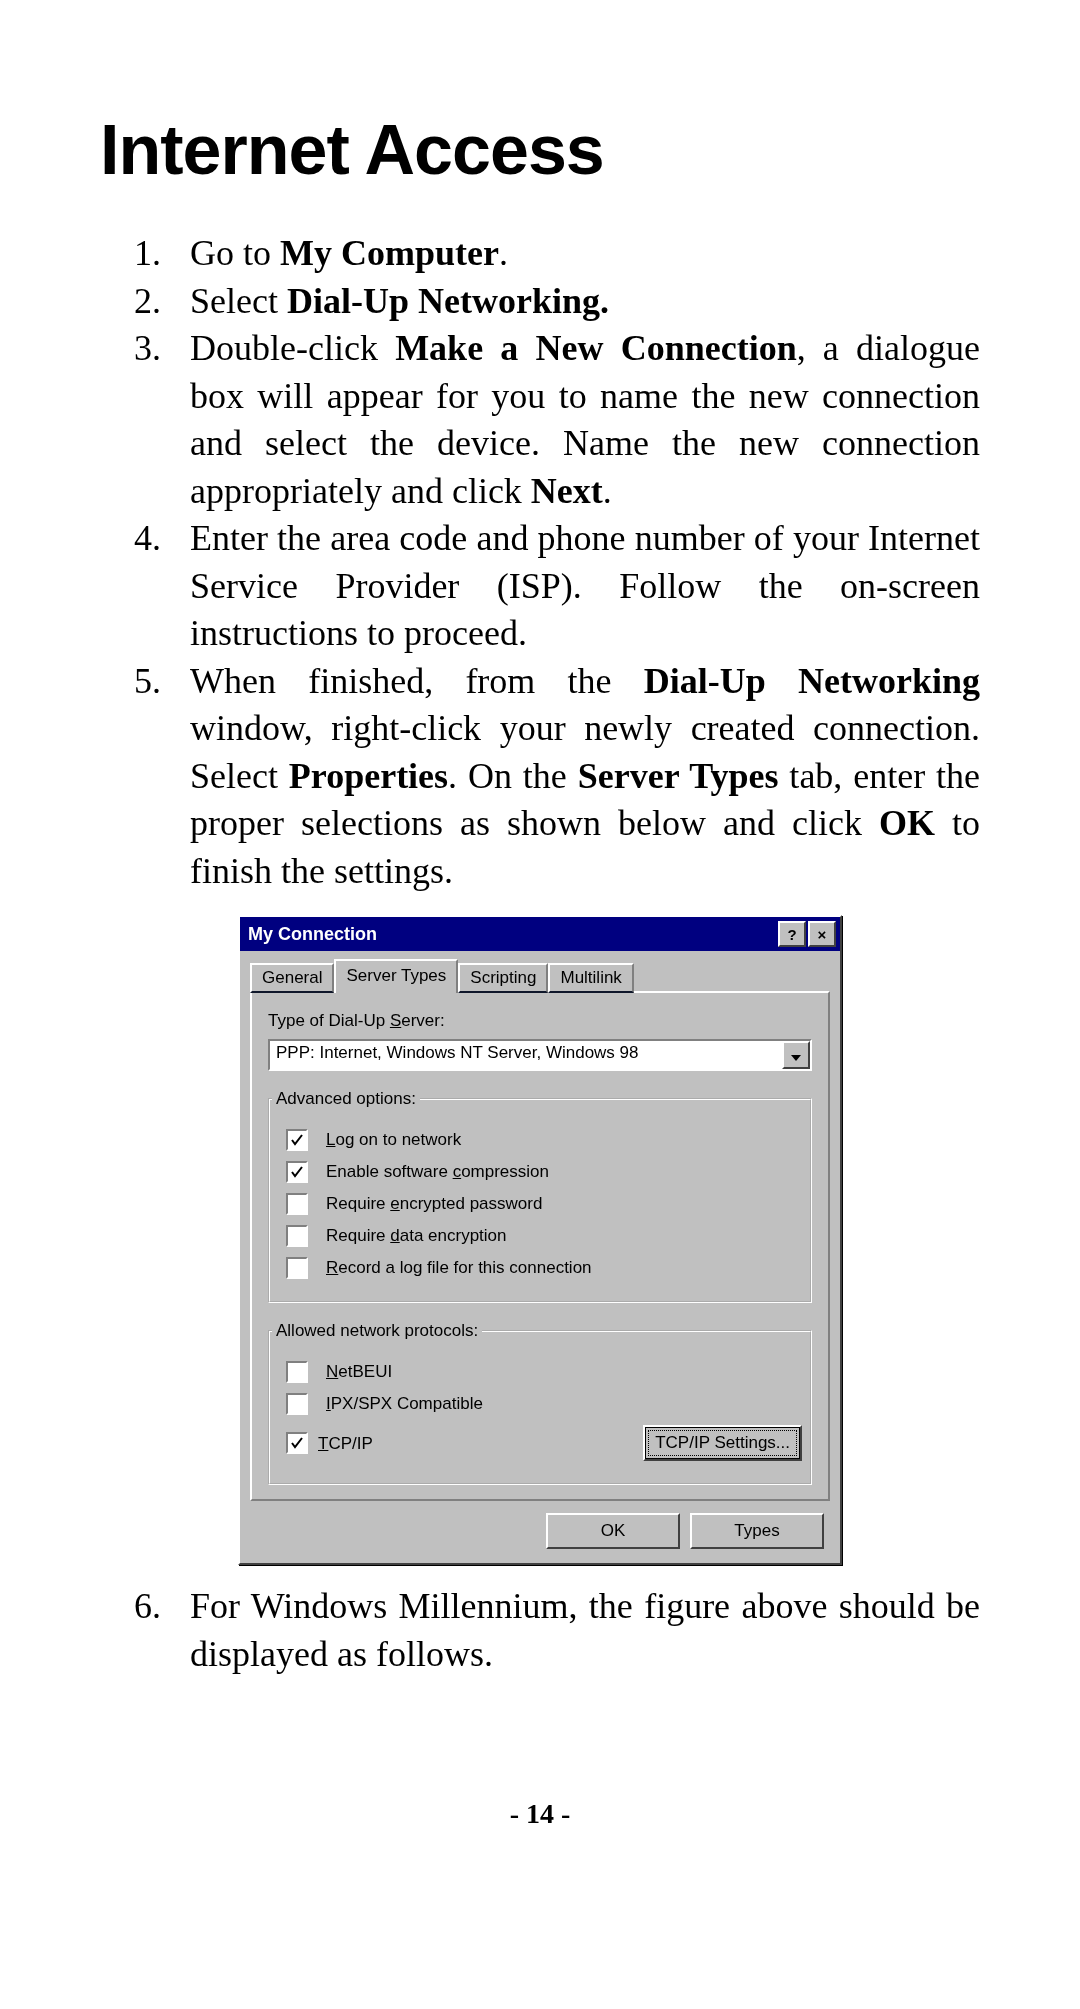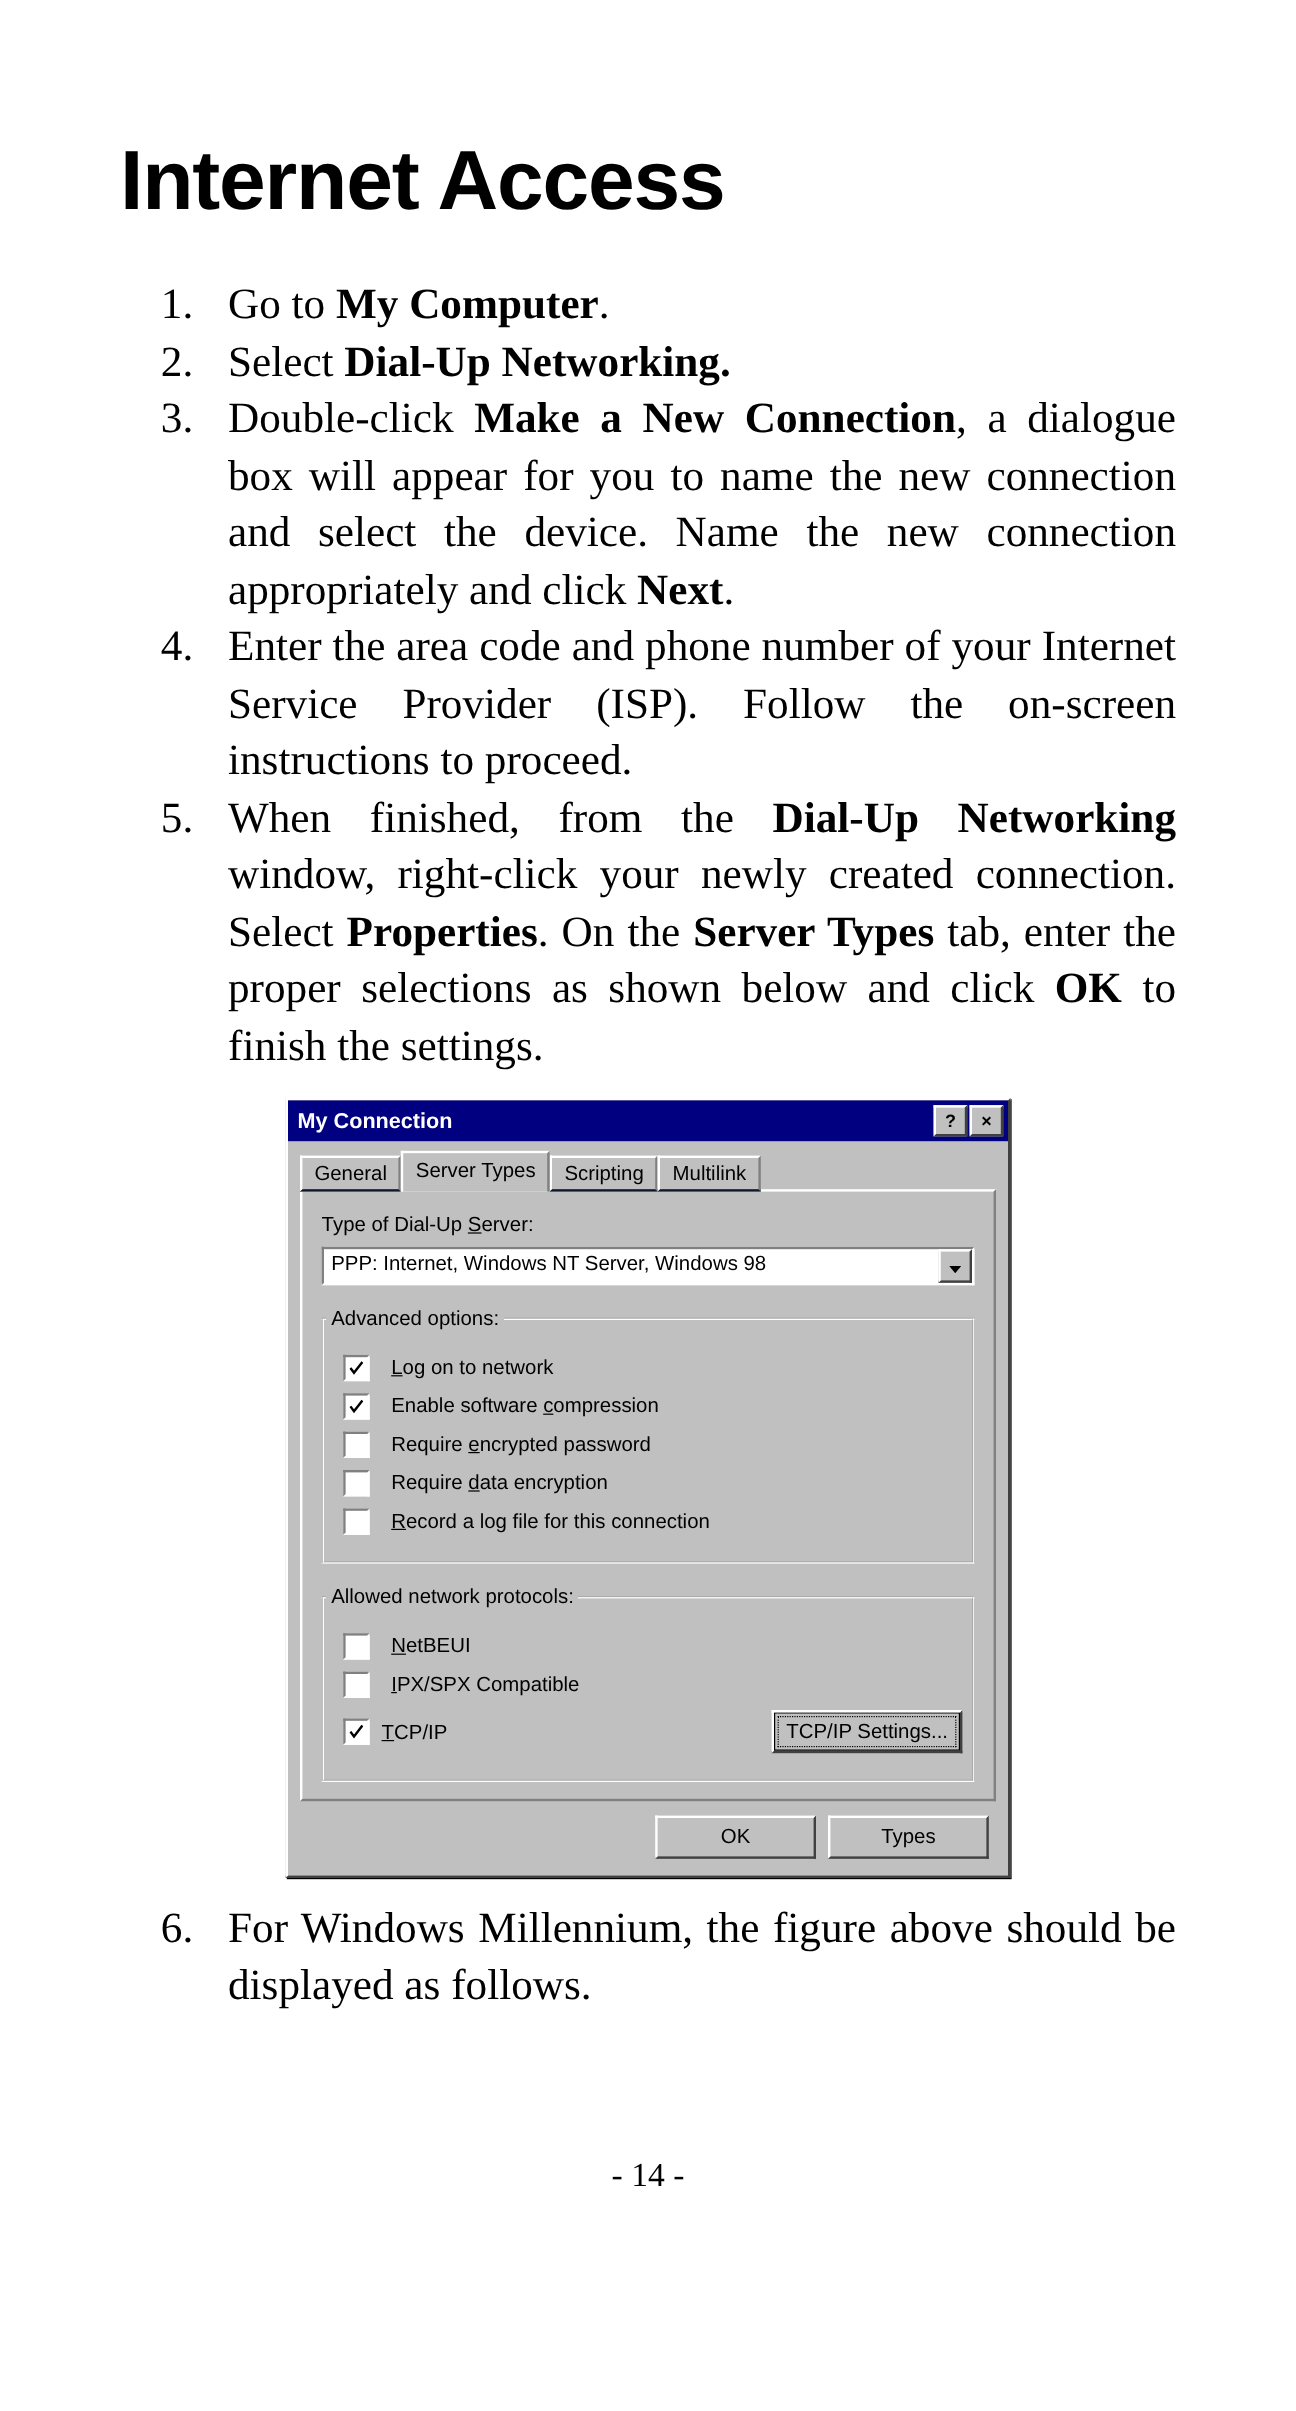--- a/index.html
+++ b/index.html
@@ -196,21 +196,21 @@
   }
   .dlg-footer {
     display: flex;
     justify-content: flex-end;
     gap: 10px;
     padding: 12px 6px 4px 0;
   }
   .page-num {
     text-align: center;
     font-size: 28px;
-    font-weight: 400;
+    font-weight: 700;
     margin-top: 120px;
   }
 </style>
 </head>
 <body>
 
 <div class="page">
   <h1 class="title">Internet Access</h1>
 
   <ol class="steps">

